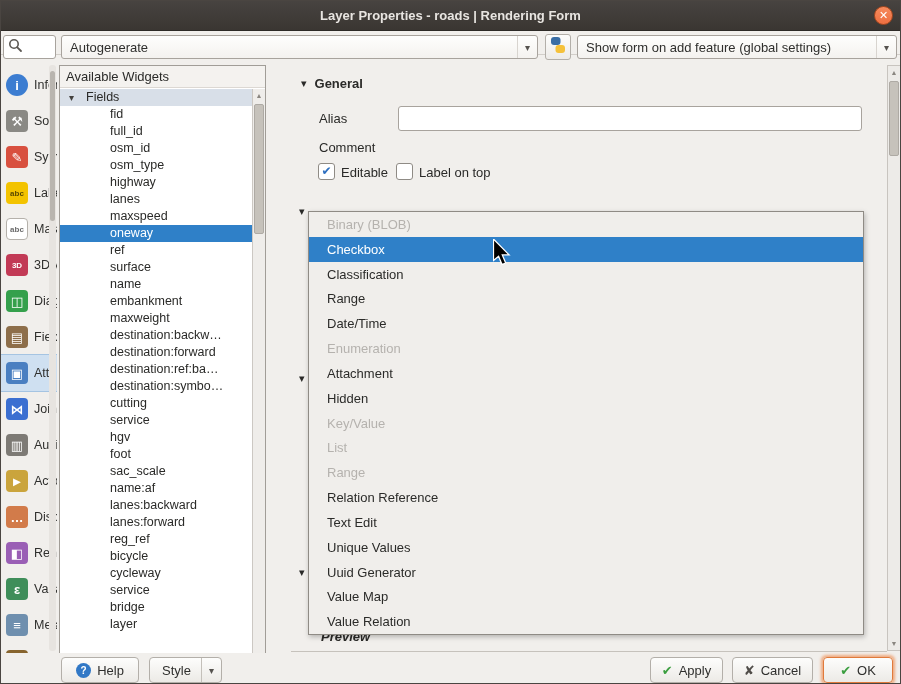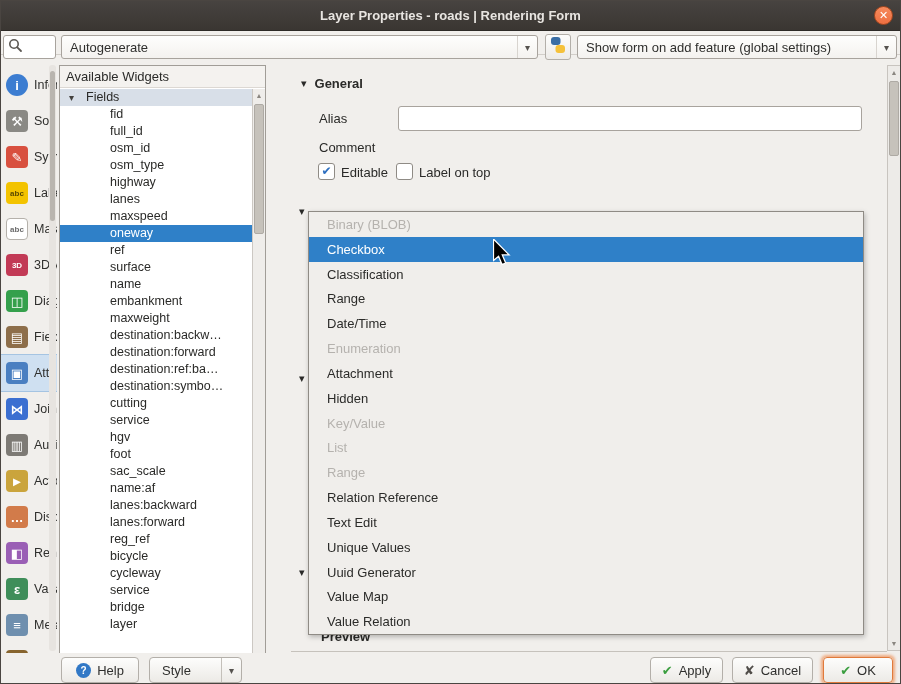--- a/index.html
+++ b/index.html
@@ -60,21 +60,21 @@
   .right-panel{position:absolute;left:290px;top:0;width:596px;height:589px;border-bottom:1px solid #c6c2bc;}
   .section-header{position:absolute;left:10px;top:13px;display:flex;align-items:center;gap:8px;}
   .section-header .expander{font-size:11px;color:#2a2a28;}
   .section-header .section-title{font-size:13px;font-weight:bold;color:#2a2a28;}
   .form-label{position:absolute;font-size:13px;color:#2a2a28;}
   .alias-input{position:absolute;left:107px;top:43px;width:464px;height:25px;background:#fff;border:1px solid #a8a39d;border-radius:3px;font-size:13px;padding:0 6px;font-family:inherit;}
   .checkbox{position:absolute;width:17px;height:17px;background:#fff;border:1px solid #8f8b85;border-radius:3px;text-align:center;}
   .checkbox .check{display:none;font-size:12px;line-height:15px;color:#2d6fc0;font-weight:bold;}
   .checkbox.checked .check{display:block;}
   .bg-expander{position:absolute;font-size:11px;color:#2a2a28;}
-  .preview-label{position:absolute;left:30px;top:566px;font-size:13px;font-weight:bold;color:#2a2a28;}
+  .preview-label{position:absolute;left:30px;top:566px;font-size:13px;font-weight:bold;color:#2a2a28;font-style:italic;}
 
   
   .main-scroll{position:absolute;left:886px;top:2px;width:14px;height:586px;background:#edebe8;border:1px solid #c8c4bf;}
   .main-scroll .arrow{height:13px;text-align:center;font-size:7px;color:#8a8680;line-height:13px;}
   .main-scroll .arrow.down{position:absolute;bottom:0;left:0;right:0;}
   .main-scroll .thumb{position:absolute;left:1px;right:1px;top:15px;height:75px;background:#c6c2bb;border:1px solid #aeaaa4;border-radius:2px;}
 
   
   .dropdown{position:absolute;left:307px;top:210px;width:556px;height:424px;background:#f0eeeb;
     border:1px solid #8f8b85;box-shadow:1px 2px 5px rgba(0,0,0,.25);z-index:40;display:flex;flex-direction:column;}
@@ -83,21 +83,21 @@
   .dd-item.selected{background:var(--selection,#2f80c8);color:#fff;}
 
   .cursor{position:absolute;left:492px;top:238px;z-index:60;}
 
   
   .footer{position:absolute;left:0;top:652px;width:100%;height:32px;background:#f1efec;}
   .btn{position:absolute;top:4px;height:26px;border:1px solid #b3afa9;border-radius:4px;
     background:linear-gradient(#fdfdfc,#eceae6);display:flex;align-items:center;justify-content:center;gap:6px;
     font-size:13px;color:#2f2f2d;}
   .btn-help{left:60px;width:78px;}
-  .btn-style{left:148px;width:93px;justify-content:flex-start;padding-left:12px;}
+  .btn-style{left:148px;width:73px;justify-content:flex-start;padding-left:12px;}
   .btn-style .split-arrow{position:absolute;right:0;top:0;bottom:0;width:20px;border-left:1px solid #c4c0ba;
     display:flex;align-items:center;justify-content:center;font-size:10px;color:#55524e;}
   .btn-apply{left:649px;width:73px;}
   .btn-cancel{left:731px;width:81px;}
   .btn-ok{left:822px;width:70px;border-color:var(--ok-focus,#e07a3b);box-shadow:0 0 3px 1.5px rgba(238,125,55,.6);}
   .icon-check{color:var(--check-green,#3a9e3f);font-size:13px;font-weight:bold;}
   .icon-cross{color:#504d49;font-size:13px;font-weight:bold;}
   .icon-help{width:15px;height:15px;border-radius:50%;background:#3178c6;color:#fff;font-size:10px;font-weight:bold;
     display:flex;align-items:center;justify-content:center;}
 </style>

